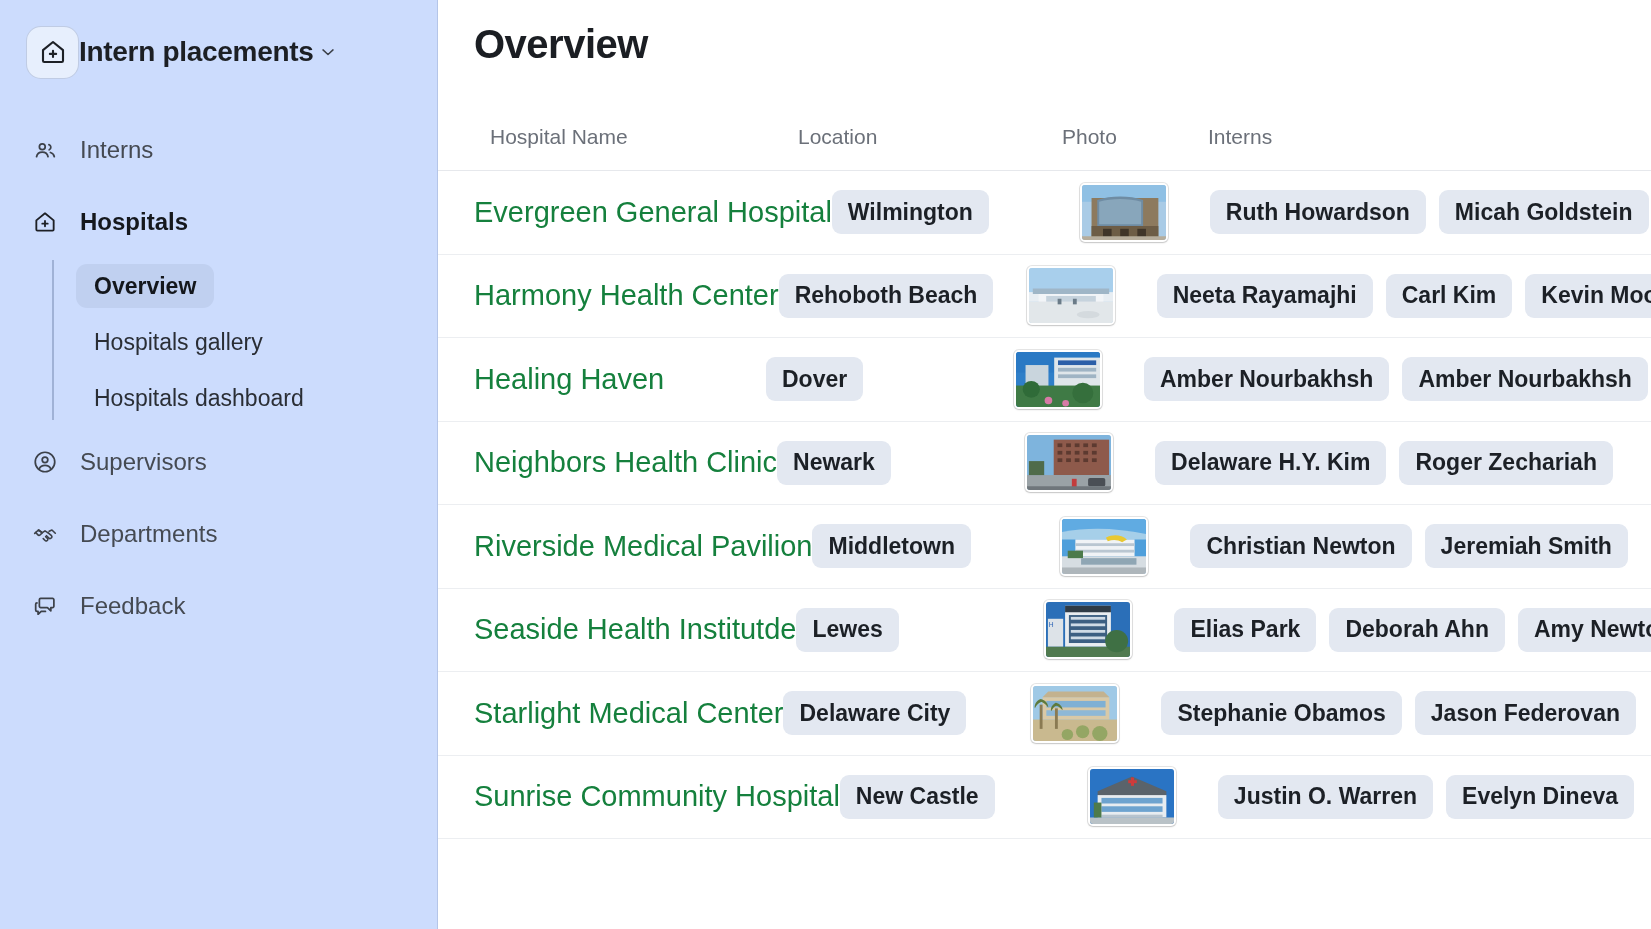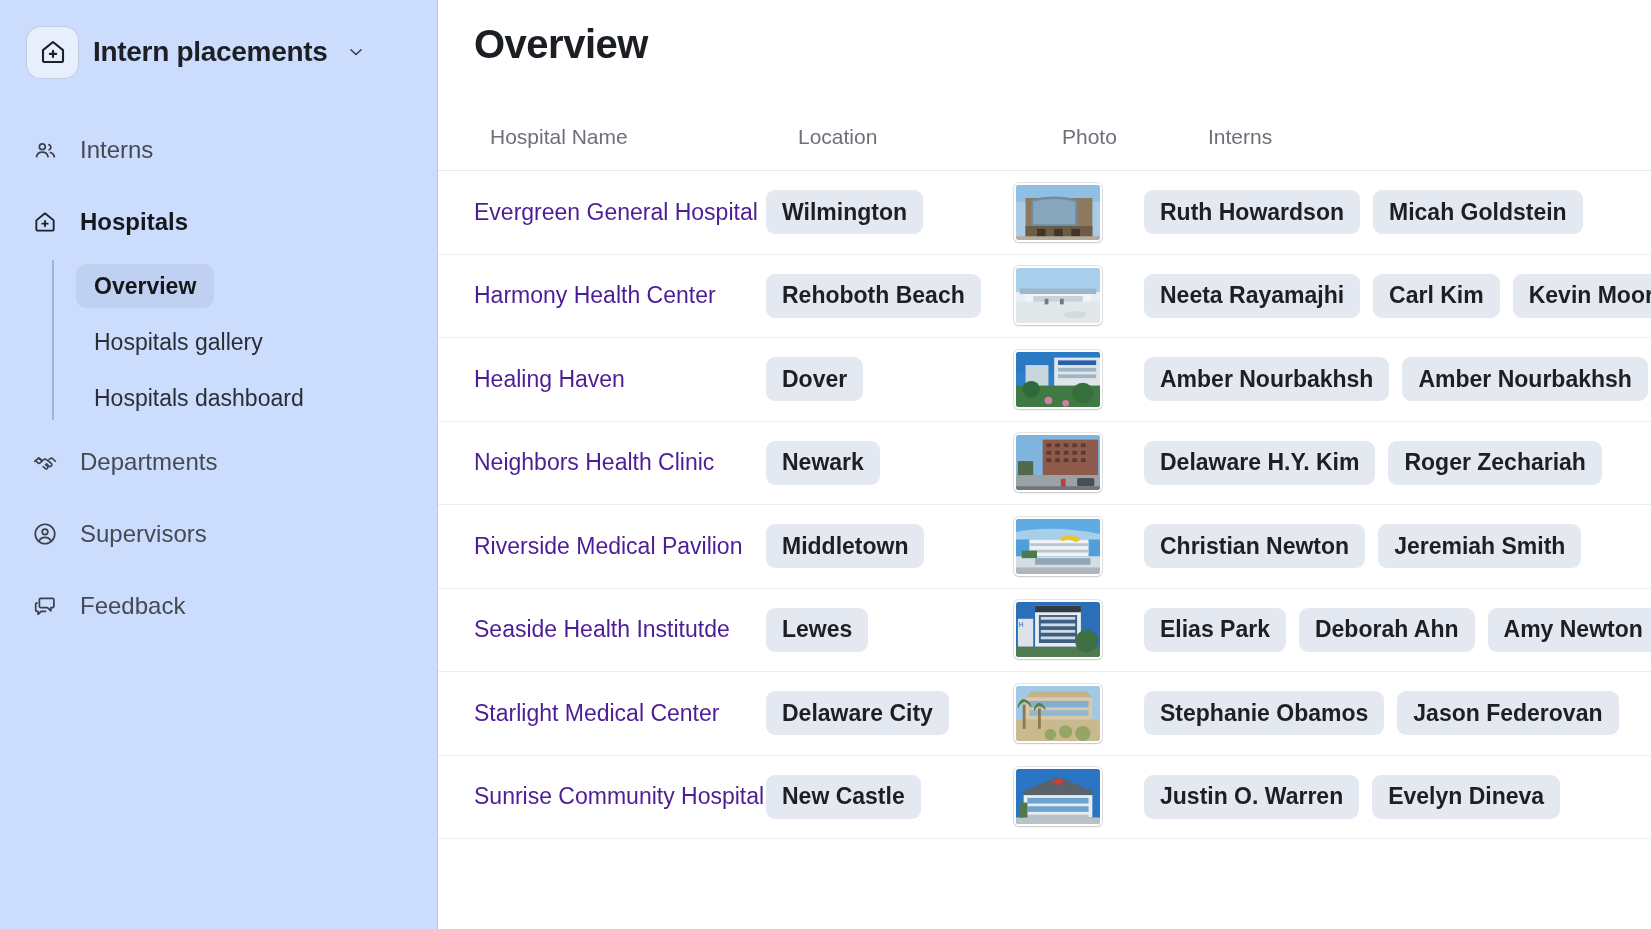--- a/index.html
+++ b/index.html
@@ -29,21 +29,20 @@
   .sidebar::after {
     content: "";
     position: absolute;
     right: 0; top: 0; bottom: 0;
     width: 1px;
     background: rgba(120,140,180,0.28);
   }
   .workspace {
     display: flex;
     align-items: center;
-    gap: 14px;
     padding: 0 26px;
     height: 104px;
   }
   .ws-icon {
     width: 53px; height: 53px;
     flex: 0 0 53px;
     border-radius: 15px;
     background: #e7effd;
     border: 1px solid rgba(120,140,180,0.35);
     display: flex; align-items: center; justify-content: center;
@@ -150,22 +149,22 @@
     white-space: nowrap;
     padding-top: 2px;
     margin-left: 16px;
   }
   .c-name  { flex: 0 0 328px; padding-left: 36px; }
   .c-loc   { flex: 0 0 248px; }
   .c-photo { flex: 0 0 130px; }
   .c-int   { flex: 1 1 auto; min-width: 0; }
 
   .cell-name {
-    font-size: 23px;
-    color: #4c1d95;
+    font-size: 29px;
+    color: #15803d;
     white-space: nowrap;
   }
   .chip {
     display: inline-flex;
     align-items: center;
     height: 44px;
     padding: 0 16px;
     border-radius: 9px;
     background: #e3e8f1;
     font-size: 23px;
@@ -243,40 +242,40 @@
         <div class="subnav-item">
           <span class="subnav-pill">Hospitals gallery</span>
         </div>
         <div class="subnav-item">
           <span class="subnav-pill">Hospitals dashboard</span>
         </div>
       </div>
 
       <div class="nav-item">
         <span class="nav-ico">
+          <svg width="26" height="26" viewBox="0 0 24 24" fill="none" stroke="#3c4149" stroke-width="1.6" stroke-linecap="round" stroke-linejoin="round">
+            <circle cx="12" cy="12" r="9"></circle>
+            <circle cx="12" cy="10" r="2.6"></circle>
+            <path d="M6.6 18.4c.9-2 2.9-3.2 5.4-3.2s4.5 1.2 5.4 3.2"></path>
+          </svg>
+        </span>
+        <span class="nav-label">Supervisors</span>
+      </div>
+
+      <div class="nav-item">
+        <span class="nav-ico">
           <svg width="28" height="28" viewBox="0 0 24 24" fill="none" stroke="#3c4149" stroke-width="1.5" stroke-linecap="round" stroke-linejoin="round">
             <path d="M2.5 11.5 6 8.3l3.6 2.4 2.4-1.6 3.2 2.1"></path>
             <path d="M6 8.3 9.4 11l-2 1.9a1.3 1.3 0 0 1-1.9-.1L3.4 10.6"></path>
             <path d="M15.2 11.2 18 13.6a1.3 1.3 0 0 1-.1 1.9l-.5.4a1.3 1.3 0 0 1-1.8-.1l-2.2-2.2"></path>
             <path d="M12.6 14.4l1.7 1.7a1.2 1.2 0 0 1-.1 1.7l-.4.3a1.2 1.2 0 0 1-1.7-.1l-1.7-1.7"></path>
             <path d="M21.5 11.3 18.4 8.3l-2.6 1.1"></path>
           </svg>
         </span>
         <span class="nav-label">Departments</span>
-      </div>
-
-      <div class="nav-item">
-        <span class="nav-ico">
-          <svg width="26" height="26" viewBox="0 0 24 24" fill="none" stroke="#3c4149" stroke-width="1.6" stroke-linecap="round" stroke-linejoin="round">
-            <circle cx="12" cy="12" r="9"></circle>
-            <circle cx="12" cy="10" r="2.6"></circle>
-            <path d="M6.6 18.4c.9-2 2.9-3.2 5.4-3.2s4.5 1.2 5.4 3.2"></path>
-          </svg>
-        </span>
-        <span class="nav-label">Supervisors</span>
       </div>
 
       <div class="nav-item">
         <span class="nav-ico">
           <svg width="26" height="26" viewBox="0 0 24 24" fill="none" stroke="#3c4149" stroke-width="1.6" stroke-linecap="round" stroke-linejoin="round">
             <path d="M8 5h11a1.2 1.2 0 0 1 1.2 1.2v6.1A1.2 1.2 0 0 1 19 13.5h-1.6v2.9l-3.2-2.9H8a1.2 1.2 0 0 1-1.2-1.2V6.2A1.2 1.2 0 0 1 8 5z"></path>
             <path d="M4.6 9.2A1.2 1.2 0 0 0 3.4 10.4v5.4a1.2 1.2 0 0 0 1.2 1.2h1v2.6l2.9-2.6h3.9"></path>
           </svg>
         </span>
         <span class="nav-label">Feedback</span>

